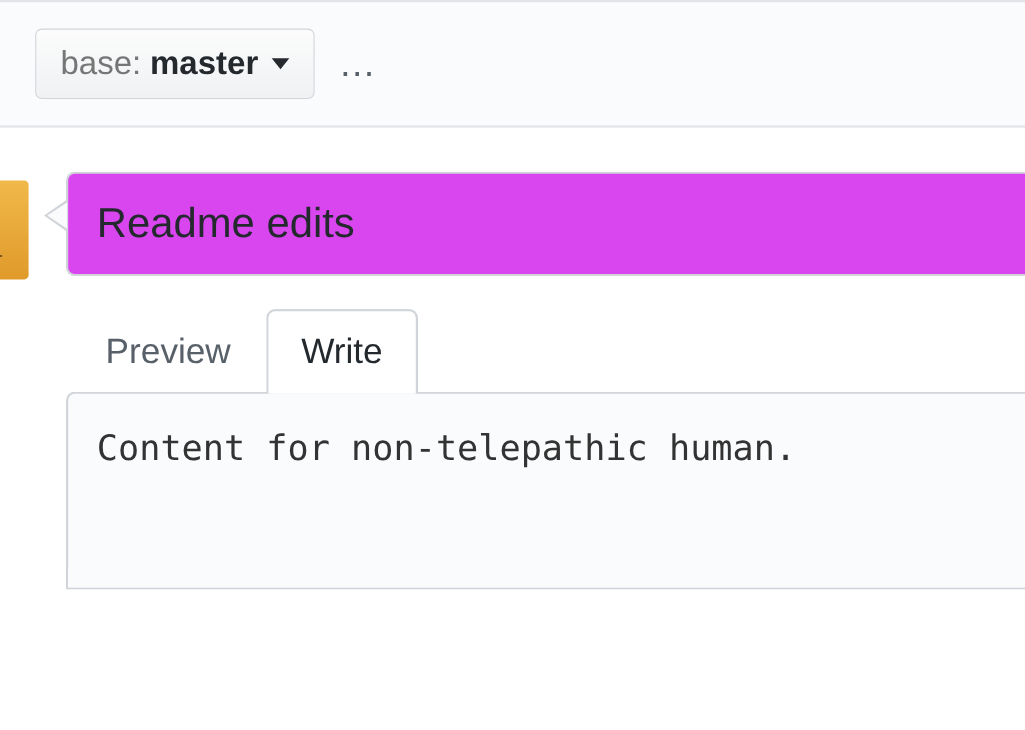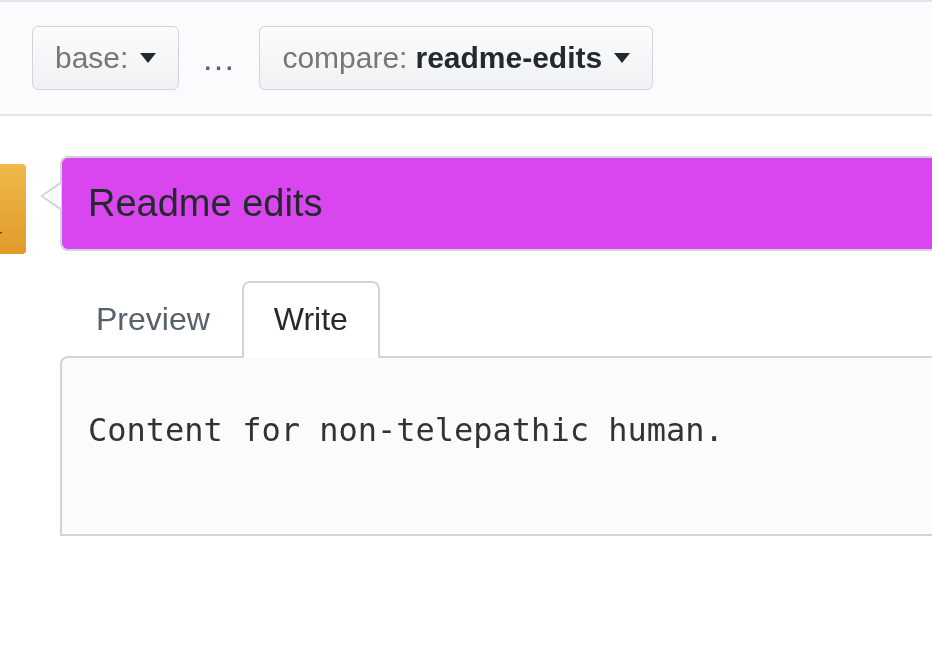--- a/index.html
+++ b/index.html
@@ -139,37 +139,32 @@
       margin-top: 0;
     }
     .body-text {
       font-size: 32px;
       color: #333;
       background: transparent;
       border: none;
       width: 100%;
       resize: none;
       outline: none;
-      margin-top: 23px;
     }
   </style>
 </head>
 <body>
 
 <div class="branch-bar">
   <button class="branch-btn">
     <span class="label">base:</span>
+    <span class="value">master</span>
     <span class="caret"></span>
   </button>
   <span class="ellipsis">…</span>
-  <button class="branch-btn">
-    <span class="label">compare:</span>
-    <span class="value">readme-edits</span>
-    <span class="caret"></span>
-  </button>
 </div>
 
 <div class="content-area">
   <div class="avatar-col">
     <div class="avatar" data-txt="OT"></div>
   </div>
   <div class="form-col">
     <div class="speech-arrow"></div>
     <input class="title-input" type="text" value="Readme edits" style="">
     <div class="tabs">

